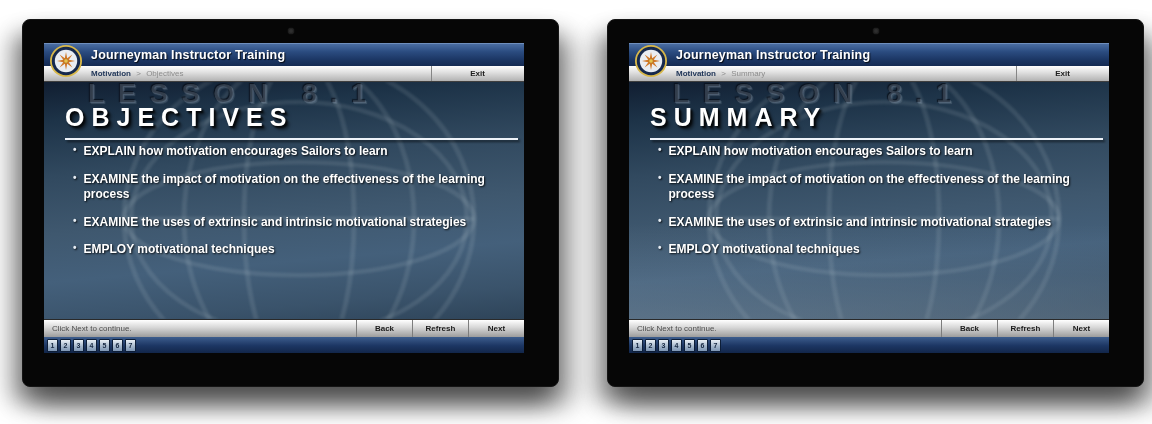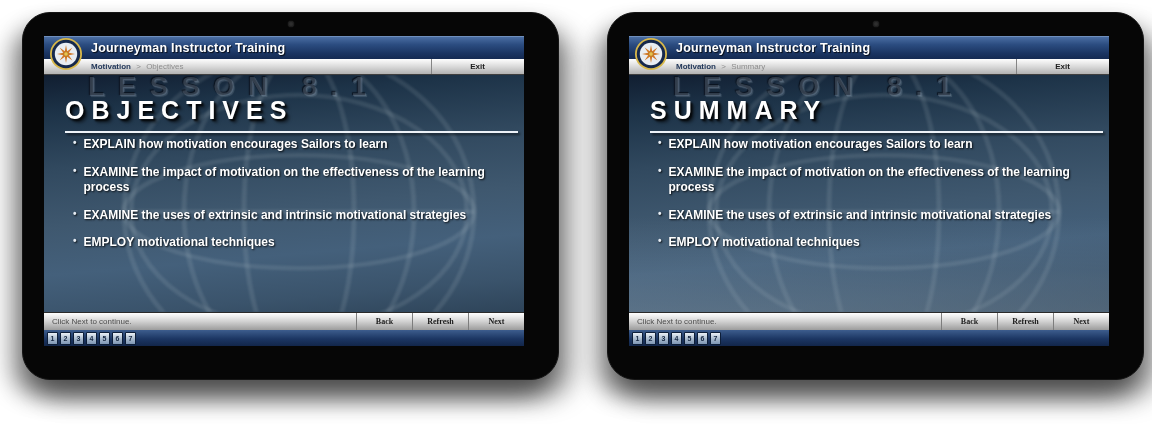--- a/index.html
+++ b/index.html
@@ -1,20 +1,20 @@
 <!DOCTYPE html>
 <html><head>
 <meta charset="utf-8">
 <style>
   html,body{margin:0;padding:0;background:#ffffff;font-family:"Liberation Sans",sans-serif;}
   .stage{position:relative;width:1152px;height:424px;background:#ffffff;overflow:hidden;}
 
   
-  .tablet{position:absolute;top:12px;width:535px;height:366px;background:#060606;
-    border-radius:28px;border:1px solid #151515;
+  .tablet{position:absolute;top:19px;width:535px;height:366px;background:#060606;
+    border-radius:8px;border:1px solid #151515;
     box-shadow:0 16px 24px rgba(0,0,0,.45),16px 18px 26px rgba(0,0,0,.28),-14px 16px 22px rgba(0,0,0,.25);}
   .tablet.t0{left:22px;}
   .tablet.t1{left:607px;}
   .camera{position:absolute;top:8px;left:50%;margin-left:-3px;width:6px;height:6px;border-radius:50%;
     background:#2f2f2f;box-shadow:inset 0 0 2px #000,0 0 1px #444;}
 
   
   .screen{position:absolute;left:21px;top:23px;width:480px;height:310px;overflow:hidden;
     display:flex;flex-direction:column;background:#0d1828;box-shadow:inset 0 0 3px #000;}
 
@@ -50,21 +50,21 @@
   .bdot{flex:0 0 auto;font-size:10px;line-height:1.3;margin-top:-1px;color:#e8eef5;}
   .haze{position:absolute;left:0;right:0;bottom:0;height:95px;pointer-events:none;
     background:linear-gradient(to top,rgba(160,178,192,.30) 0%,rgba(160,178,192,.12) 45%,rgba(160,178,192,0) 100%);}
 
   
   .statusbar{height:17px;flex:0 0 17px;background:linear-gradient(#ffffff 0%,#d6d6d6 45%,#9c9c9c 100%);
     border-top:1px solid #2a2a2a;display:flex;align-items:flex-end;position:relative;z-index:2;}
   .status{align-self:center;padding-left:8px;font-size:8px;color:#4c4c4c;}
   .navbtns{margin-left:auto;display:flex;height:100%;}
   .navbtns button{width:56px;border:none;border-left:1px solid #7d7d7d;background:transparent;
-    font-family:Liberation Serif, serif;font-size:8px;font-weight:bold;color:#1a1a1a;cursor:pointer;}
+    font-family:Liberation Sans, sans-serif;font-size:8px;font-weight:bold;color:#1a1a1a;cursor:pointer;}
 
   
   .pagebar{height:16px;flex:0 0 16px;background:linear-gradient(#3d5d8d 0%,#1c3663 55%,#12264a 100%);
     display:flex;align-items:center;gap:2px;padding-left:3px;}
   .pg{width:11px;height:13px;padding:0;border:1px solid #0d1e38;border-radius:1px;cursor:pointer;
     background:linear-gradient(#eaf0f6 0%,#a7b9cd 55%,#7e96b4 100%);
     font-family:inherit;font-size:7px;font-weight:bold;color:#142640;line-height:1;}
 </style>
 </head>
 <body>

